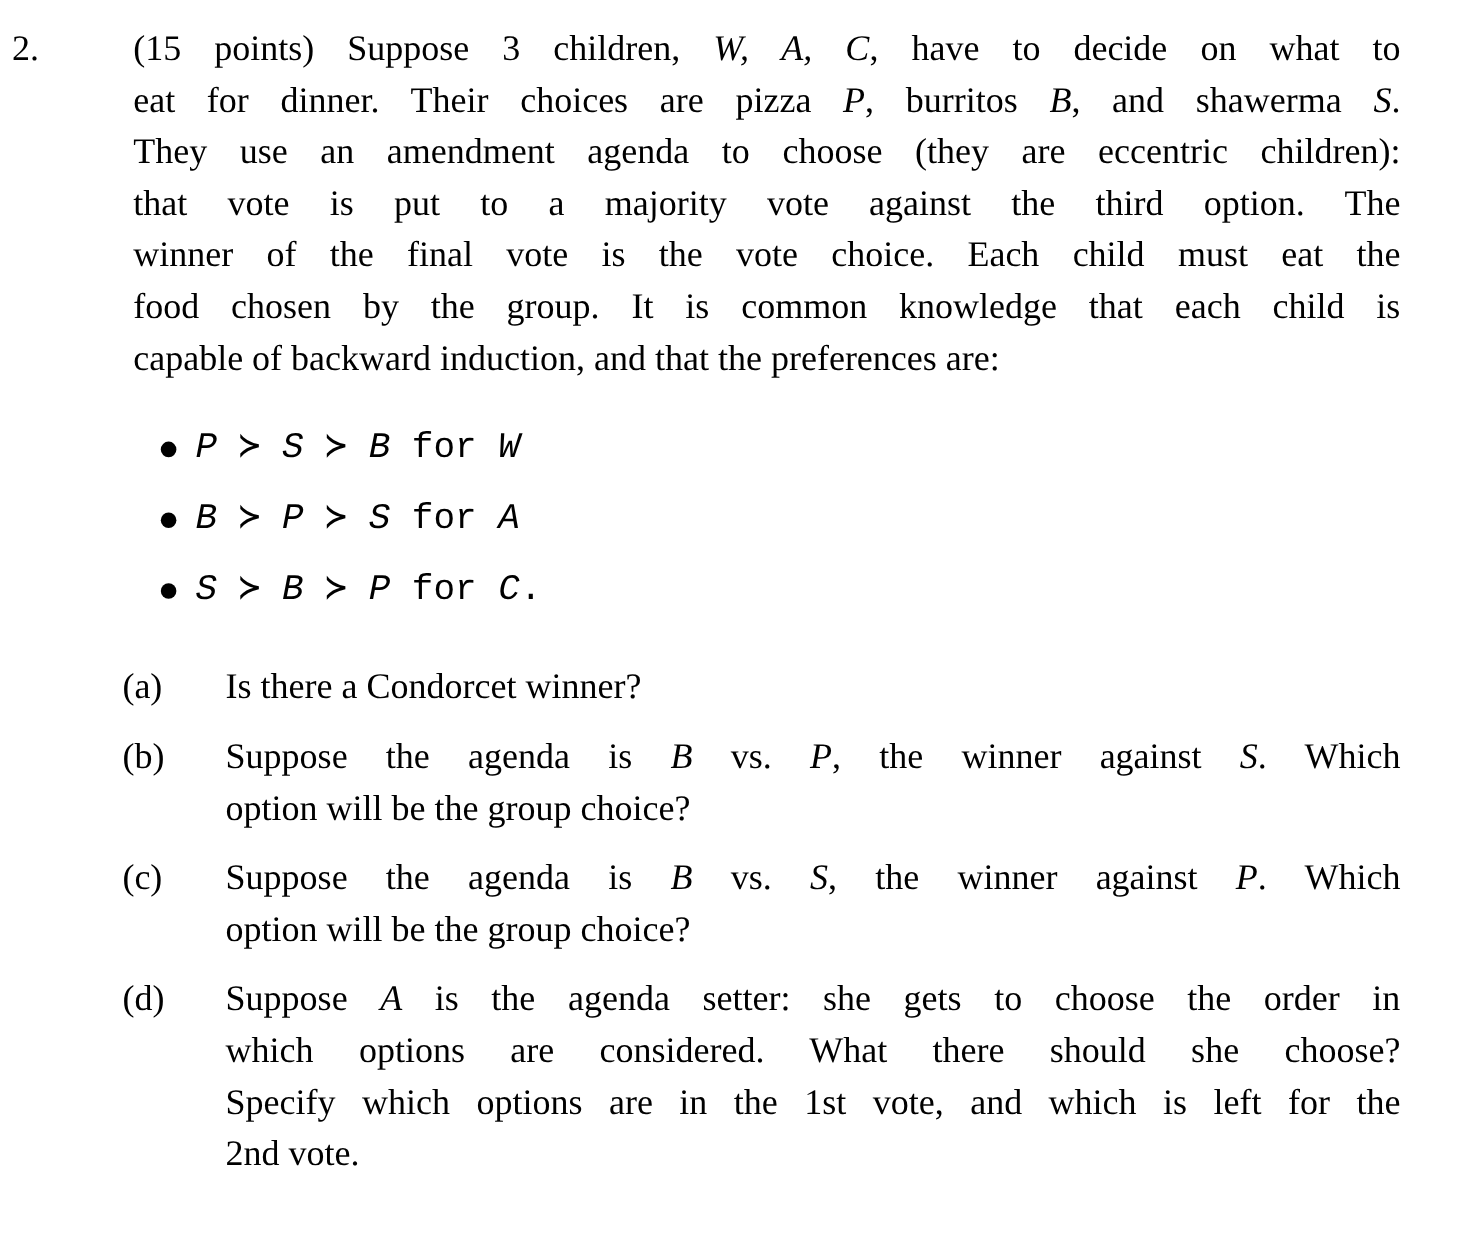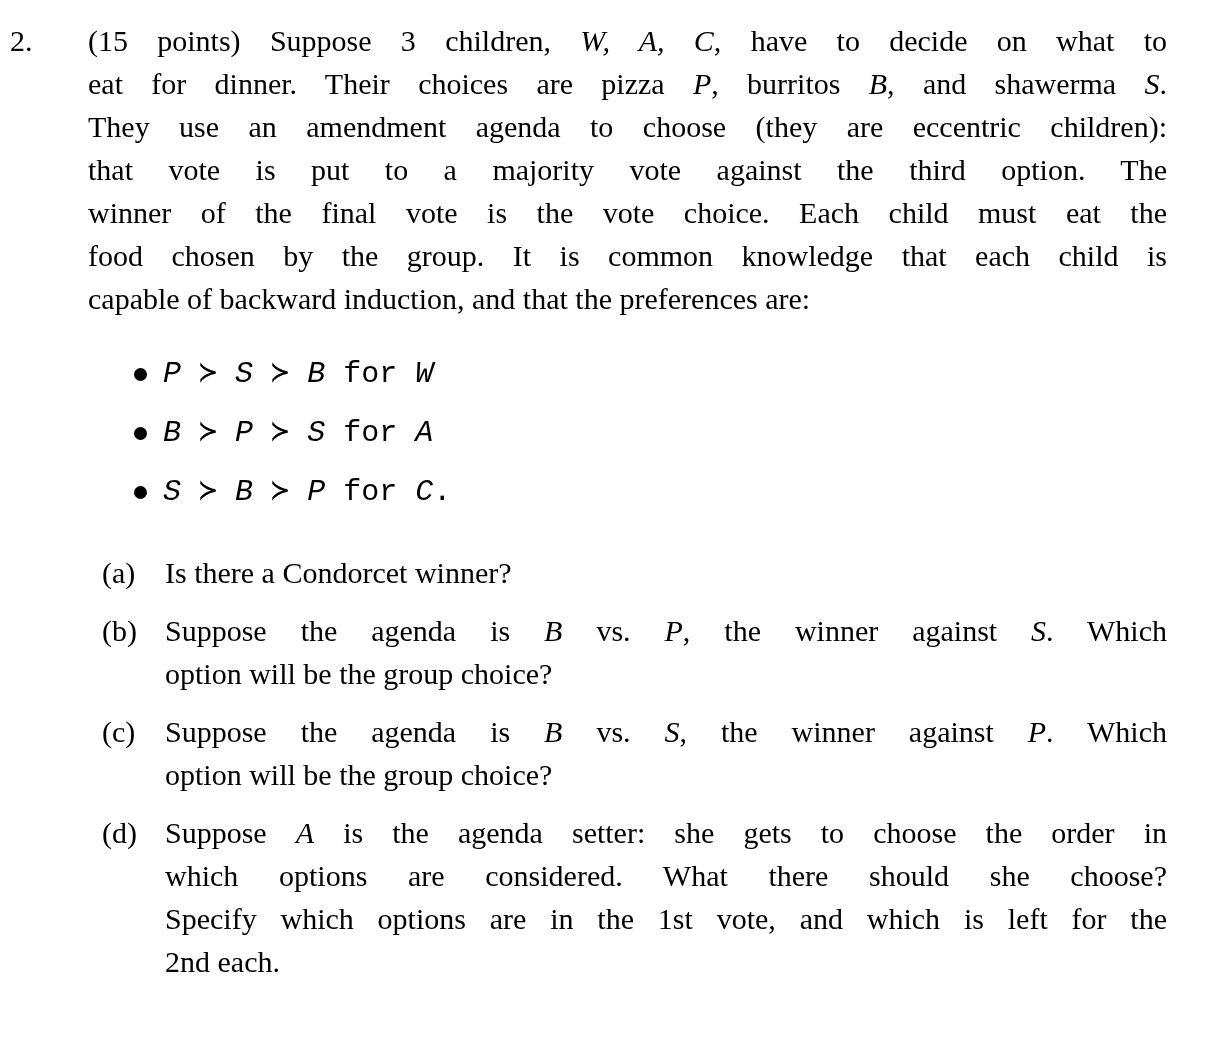--- a/index.html
+++ b/index.html
@@ -27,20 +27,21 @@
   .enum-label {
     flex: 0 0 78px;
     box-sizing: border-box;
   }
   .enum-body {
     flex: 1 1 auto;
     min-width: 0;
   }
   .lines .line {
     text-align: justify;
+    margin-left: 23px;
   }
   .lines .line:not(:last-child) {
     text-align-last: justify;
   }
   .mi {
     font-style: italic;
   }
   .prefs {
     list-style: none;
     margin: 33px 0 37px 0;
@@ -133,19 +134,19 @@
           <div class="line"><span>option will be the group choice?</span></div>
         </div>
       </div>
 
       <div class="subq">
         <div class="subq-label">(d)</div>
         <div class="subq-body lines">
           <div class="line"><span>Suppose </span><span class="mi">A</span><span> is the agenda setter: she gets to choose the order in</span></div>
           <div class="line"><span>which options are considered. What there should she choose?</span></div>
           <div class="line"><span>Specify which options are in the 1st vote, and which is left for the</span></div>
-          <div class="line"><span>2nd each.</span></div>
+          <div class="line"><span>2nd vote.</span></div>
         </div>
       </div>
 
     </div>
   </div>
 </div>
 
 </body></html>

